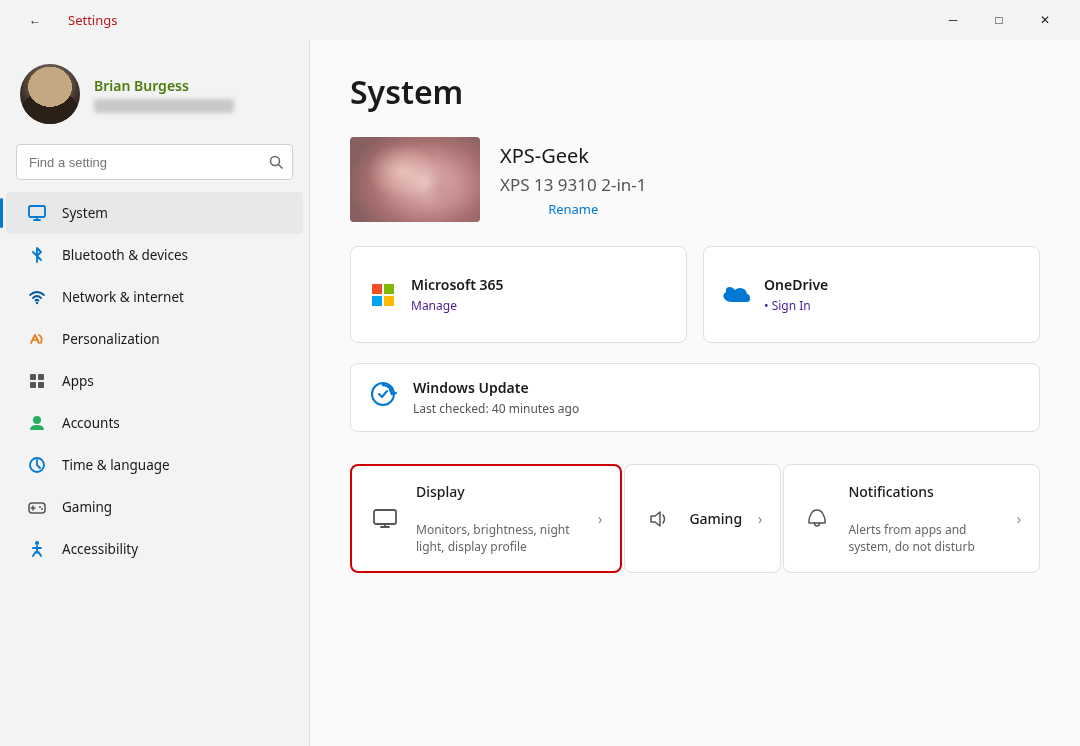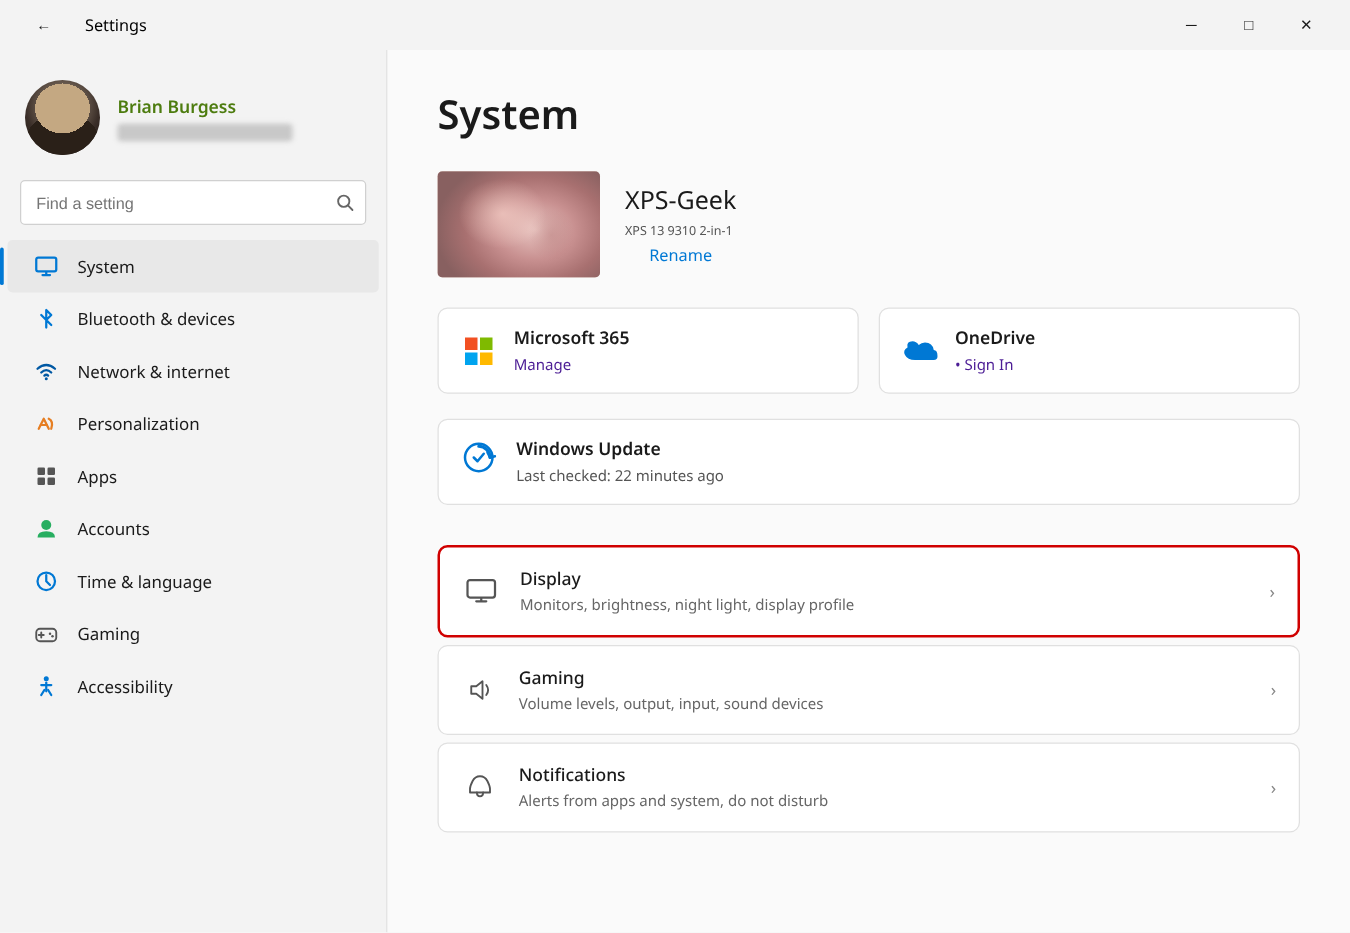--- a/index.html
+++ b/index.html
@@ -23,21 +23,21 @@
       justify-content: space-between;
       flex-shrink: 0;
     }
     .titlebar-left {
       display: flex;
       align-items: center;
       gap: 10px;
     }
     .titlebar-title {
       font-size: 13px;
-      color: #000000;
+      color: #b91c1c;
     }
     .titlebar-controls {
       display: flex;
       gap: 0;
     }
     .titlebar-btn {
       width: 46px;
       height: 32px;
       display: flex;
       align-items: center;
@@ -220,38 +220,38 @@
     .system-image-inner::after {
       content: '';
       position: absolute;
       inset: 0;
       background:
         radial-gradient(ellipse 50px 40px at 40% 40%, rgba(255,220,210,0.6) 0%, transparent 70%),
         radial-gradient(ellipse 30px 35px at 70% 60%, rgba(180,120,120,0.4) 0%, transparent 60%);
     }
     .system-info { display: flex; flex-direction: column; gap: 4px; }
     .system-name { font-size: 20px; font-weight: 400; color: #1a1a1a; }
-    .system-model { font-size: 10px; color: #555; }
+    .system-model { font-size: 17px; color: #555; }
     .system-rename { font-size: 13px; color: #0078d4; cursor: pointer; text-align: center; }
 
     
     .service-row {
       display: flex;
       gap: 16px;
       margin-bottom: 20px;
     }
     .service-card {
       display: flex;
       align-items: center;
       gap: 12px;
       flex: 1;
       background: white;
       border: 1px solid #e0e0e0;
       border-radius: 8px;
-      padding: 14px 16px;
+      padding: 28px 16px;
     }
     .service-icon {
       width: 32px;
       height: 32px;
       flex-shrink: 0;
       display: flex;
       align-items: center;
       justify-content: center;
     }
     .service-info { display: flex; flex-direction: column; gap: 3px; }
@@ -275,21 +275,21 @@
       flex-shrink: 0;
       display: flex;
       align-items: center;
       justify-content: center;
     }
     .update-info { display: flex; flex-direction: column; gap: 3px; }
     .update-name { font-size: 14px; font-weight: 600; color: #1a1a1a; }
     .update-status { font-size: 12px; color: #555; }
 
     
-    .settings-list { display: flex; flex-direction: column; gap: 2px; }
+    .settings-list { display: flex; flex-direction: row; gap: 2px; }
 
     .settings-item {
       display: flex;
       align-items: center;
       gap: 16px;
       background: white;
       border: 1px solid #e0e0e0;
       border-radius: 8px;
       padding: 16px 18px;
       cursor: pointer;
@@ -305,21 +305,21 @@
       width: 30px;
       height: 30px;
       display: flex;
       align-items: center;
       justify-content: center;
       flex-shrink: 0;
       color: #555;
     }
     .settings-item-text { flex: 1; }
     .settings-item-title { font-size: 14px; font-weight: 500; color: #1a1a1a; }
-    .settings-item-desc { font-size: 12px; color: #666; margin-top: 2px; }
+    .settings-item-desc { font-size: 12px; color: #666; margin-top: 20px; }
     .settings-item-chevron {
       color: #888;
       font-size: 14px;
     }
 
     
     .ms-grid {
       display: grid;
       grid-template-columns: 1fr 1fr;
       grid-template-rows: 1fr 1fr;
@@ -528,21 +528,21 @@
       <div class="update-icon">
         <svg width="28" height="28" viewBox="0 0 28 28" fill="none">
           <circle cx="14" cy="14" r="11" stroke="#0078d4" stroke-width="2"></circle>
           <path d="M14 5 A9 9 0 0 1 23 14" stroke="#0078d4" stroke-width="2.5" stroke-linecap="round" fill="none"></path>
           <polyline points="21,10 23,14 27,13" stroke="#0078d4" stroke-width="2" stroke-linecap="round" stroke-linejoin="round" fill="none"></polyline>
           <path d="M10 14 L13 17 L18 11" stroke="#0078d4" stroke-width="2" stroke-linecap="round" stroke-linejoin="round" fill="none"></path>
         </svg>
       </div>
       <div class="update-info">
         <span class="update-name">Windows Update</span>
-        <span class="update-status">Last checked: 22 minutes ago</span>
+        <span class="update-status">Last checked: 40 minutes ago</span>
       </div>
     </div>
 
     <div class="settings-list">
 
       <div class="settings-item highlighted">
         <div class="settings-item-icon">
           <svg width="26" height="26" viewBox="0 0 26 26" fill="none">
             <rect x="2" y="4" width="22" height="14" rx="2" stroke="#555" stroke-width="1.8"></rect>
             <line x1="9" y1="21" x2="17" y2="21" stroke="#555" stroke-width="1.8" stroke-linecap="round"></line>
@@ -558,21 +558,20 @@
 
       <div class="settings-item">
         <div class="settings-item-icon">
           <svg width="26" height="26" viewBox="0 0 26 26" fill="none">
             <path d="M6 10 L10 10 L15 6 L15 20 L10 16 L6 16 Z" stroke="#555" stroke-width="1.5" stroke-linejoin="round" fill="none"></path>
             <path d="M18 9 Q21 13 18 17" stroke="#555" stroke-width="1.5" stroke-linecap="round" fill="none"></path>
           </svg>
         </div>
         <div class="settings-item-text">
           <div class="settings-item-title">Gaming</div>
-          <div class="settings-item-desc">Volume levels, output, input, sound devices</div>
         </div>
         <div class="settings-item-chevron">›</div>
       </div>
 
       <div class="settings-item">
         <div class="settings-item-icon">
           <svg width="26" height="26" viewBox="0 0 26 26" fill="none">
             <path d="M13 4 Q13 4 13 4" stroke="#555" stroke-width="1.5"></path>
             <path d="M13 4 Q17 4 19 8 Q21 12 21 14 L21 17 L5 17 L5 14 Q5 12 7 8 Q9 4 13 4 Z" stroke="#555" stroke-width="1.5" stroke-linejoin="round" fill="none"></path>
             <path d="M10.5 17 Q10.5 20 13 20 Q15.5 20 15.5 17" stroke="#555" stroke-width="1.5" stroke-linecap="round" fill="none"></path>

